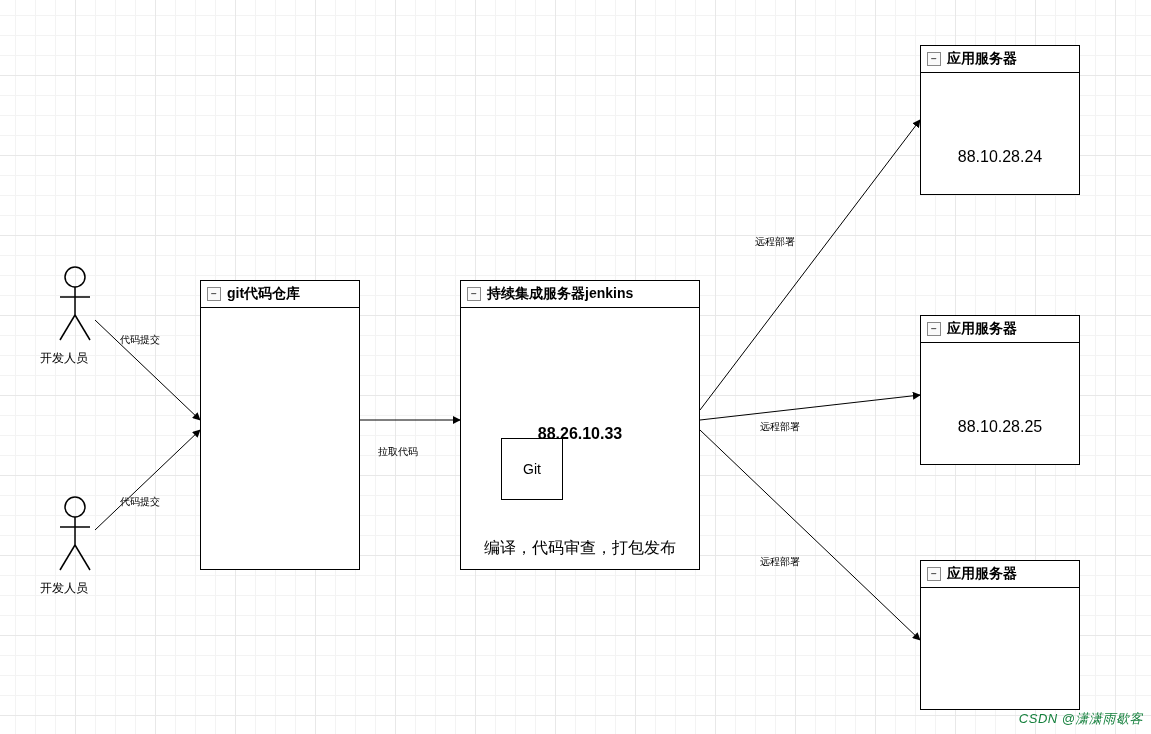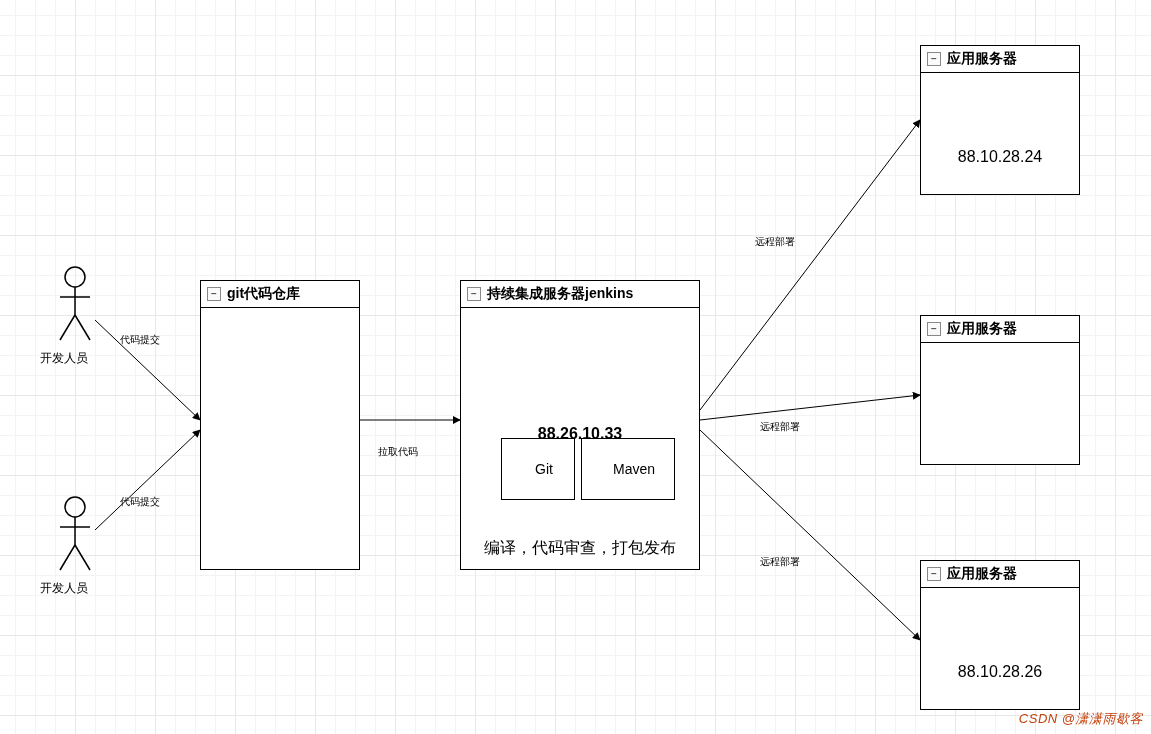--- a/index.html
+++ b/index.html
@@ -65,21 +65,20 @@
     margin-top: 47px;
   }
   .inner-box {
     position: absolute;
     border: 1px solid #000;
     background: #fff;
     display: flex;
     align-items: center;
     justify-content: center;
     font-size: 14px;
-    padding-left: 12px;
   }
   .ci-caption {
     position: absolute;
     font-size: 16px;
     left: 0;
     right: 0;
     text-align: center;
     bottom: 10px;
   }
   .actor {
@@ -98,21 +97,21 @@
     font-size: 10px;
     background: transparent;
     white-space: nowrap;
     font-family: Liberation Serif, serif;
   }
   .watermark {
     position: absolute;
     right: 8px;
     bottom: 6px;
     font-size: 13px;
-    color: #c2410c;
+    color: #15803d;
     font-style: italic;
     letter-spacing: 0.5px;
   }
   svg.overlay {
     position: absolute;
     inset: 0;
     pointer-events: none;
   }
 </style>
 </head>
@@ -174,21 +173,20 @@
 <div class="edge-label" style="left:378px; top:445px;">拉取代码</div>
 
 <div class="node" style="left:460px; top:280px; width:240px; height:290px;">
   <div class="node-header">
     <span class="collapse-icon">−</span>
     <span>持续集成服务器jenkins</span>
   </div>
   <div class="node-body">
     <span class="ip" style="position:absolute; top:70px;font-weight:bold;">88.26.10.33</span>
     <div class="inner-box" style="left:40px; top:130px; width:60px; height:60px;">Git</div>
-    <div class="inner-box" style="left:120px; top:130px; width:80px; height:60px;">Maven</div>
     <div class="ci-caption">编译，代码审查，打包发布</div>
   </div>
 </div>
 
 <div class="edge-label" style="left:755px; top:235px;">远程部署</div>
 <div class="edge-label" style="left:760px; top:420px;">远程部署</div>
 <div class="edge-label" style="left:760px; top:555px;">远程部署</div>
 
 <div class="node" style="left:920px; top:45px; width:160px; height:150px;">
   <div class="node-header">
@@ -198,25 +196,25 @@
   <div class="node-body">
     <span class="ip">88.10.28.24</span>
   </div>
 </div>
 
 <div class="node" style="left:920px; top:315px; width:160px; height:150px;">
   <div class="node-header">
     <span class="collapse-icon">−</span>
     <span>应用服务器</span>
   </div>
+  <div class="node-body">
+    <span class="ip">88.10.28.25</span>
+  </div>
 </div>
 
 <div class="node" style="left:920px; top:560px; width:160px; height:150px;">
   <div class="node-header">
     <span class="collapse-icon">−</span>
     <span>应用服务器</span>
   </div>
-  <div class="node-body">
-    <span class="ip">88.10.28.26</span>
-  </div>
 </div>
 
 <div class="watermark">CSDN @潇潇雨歇客</div>
 
 </body></html>

